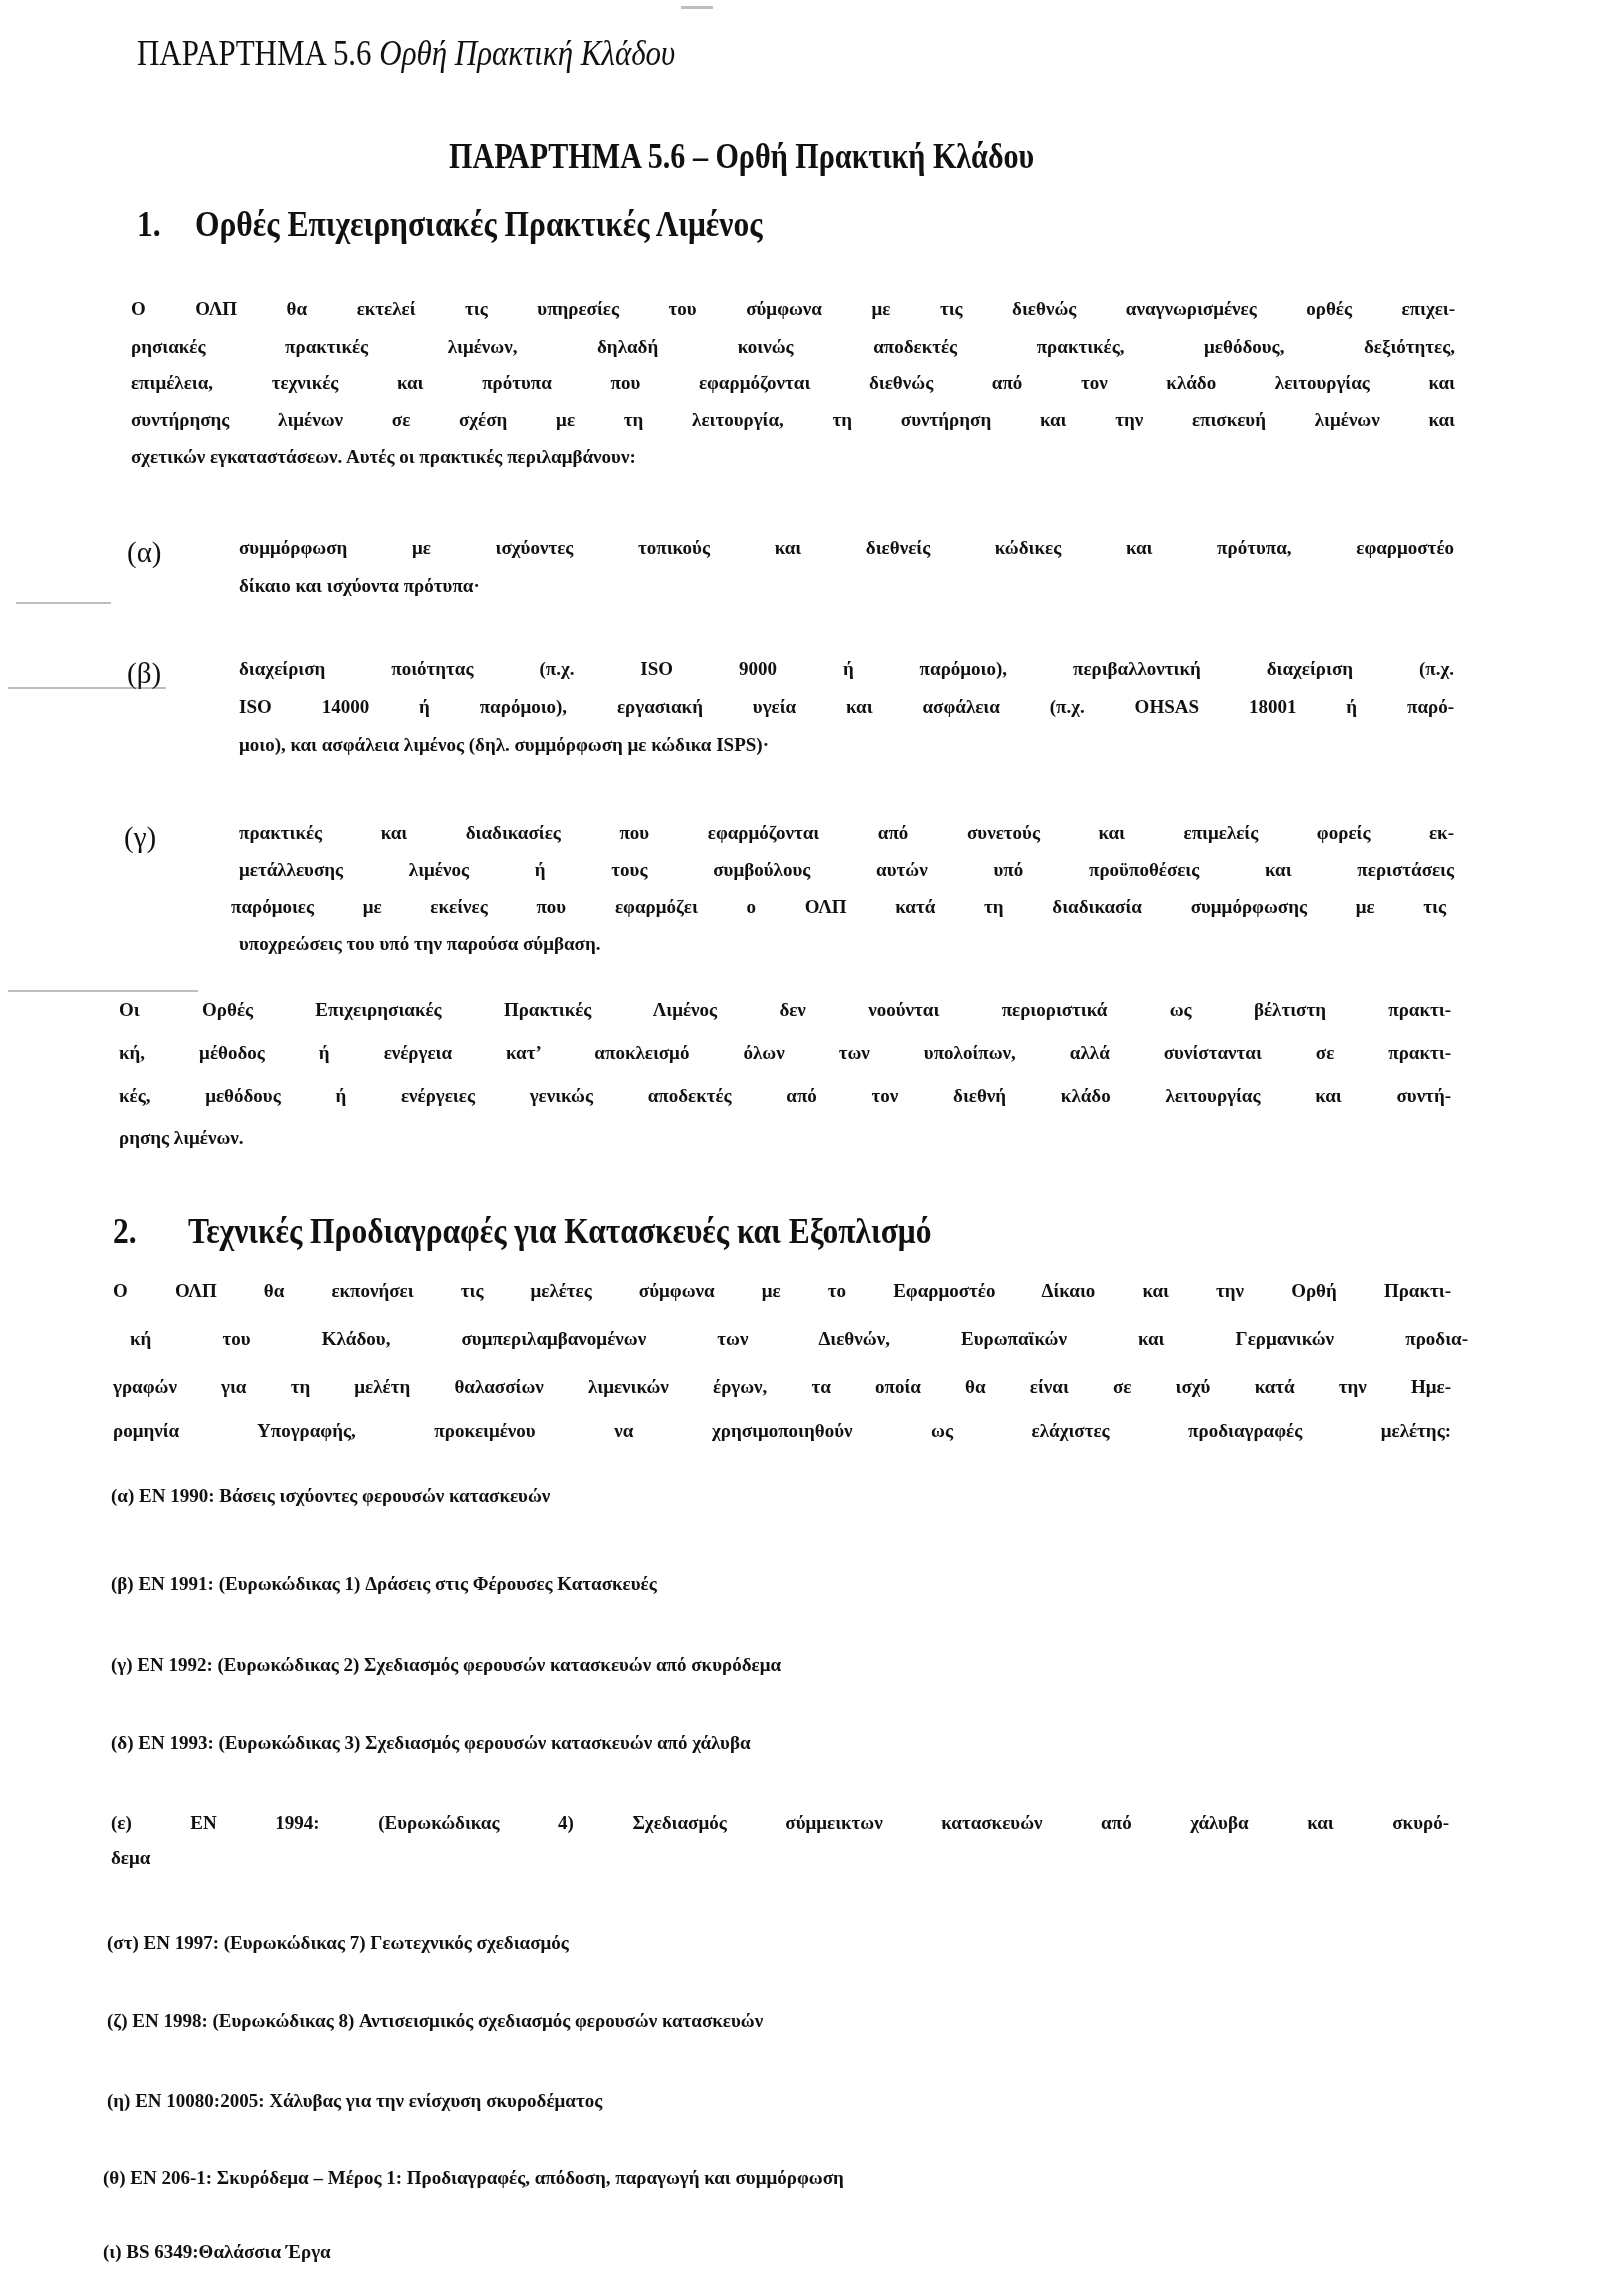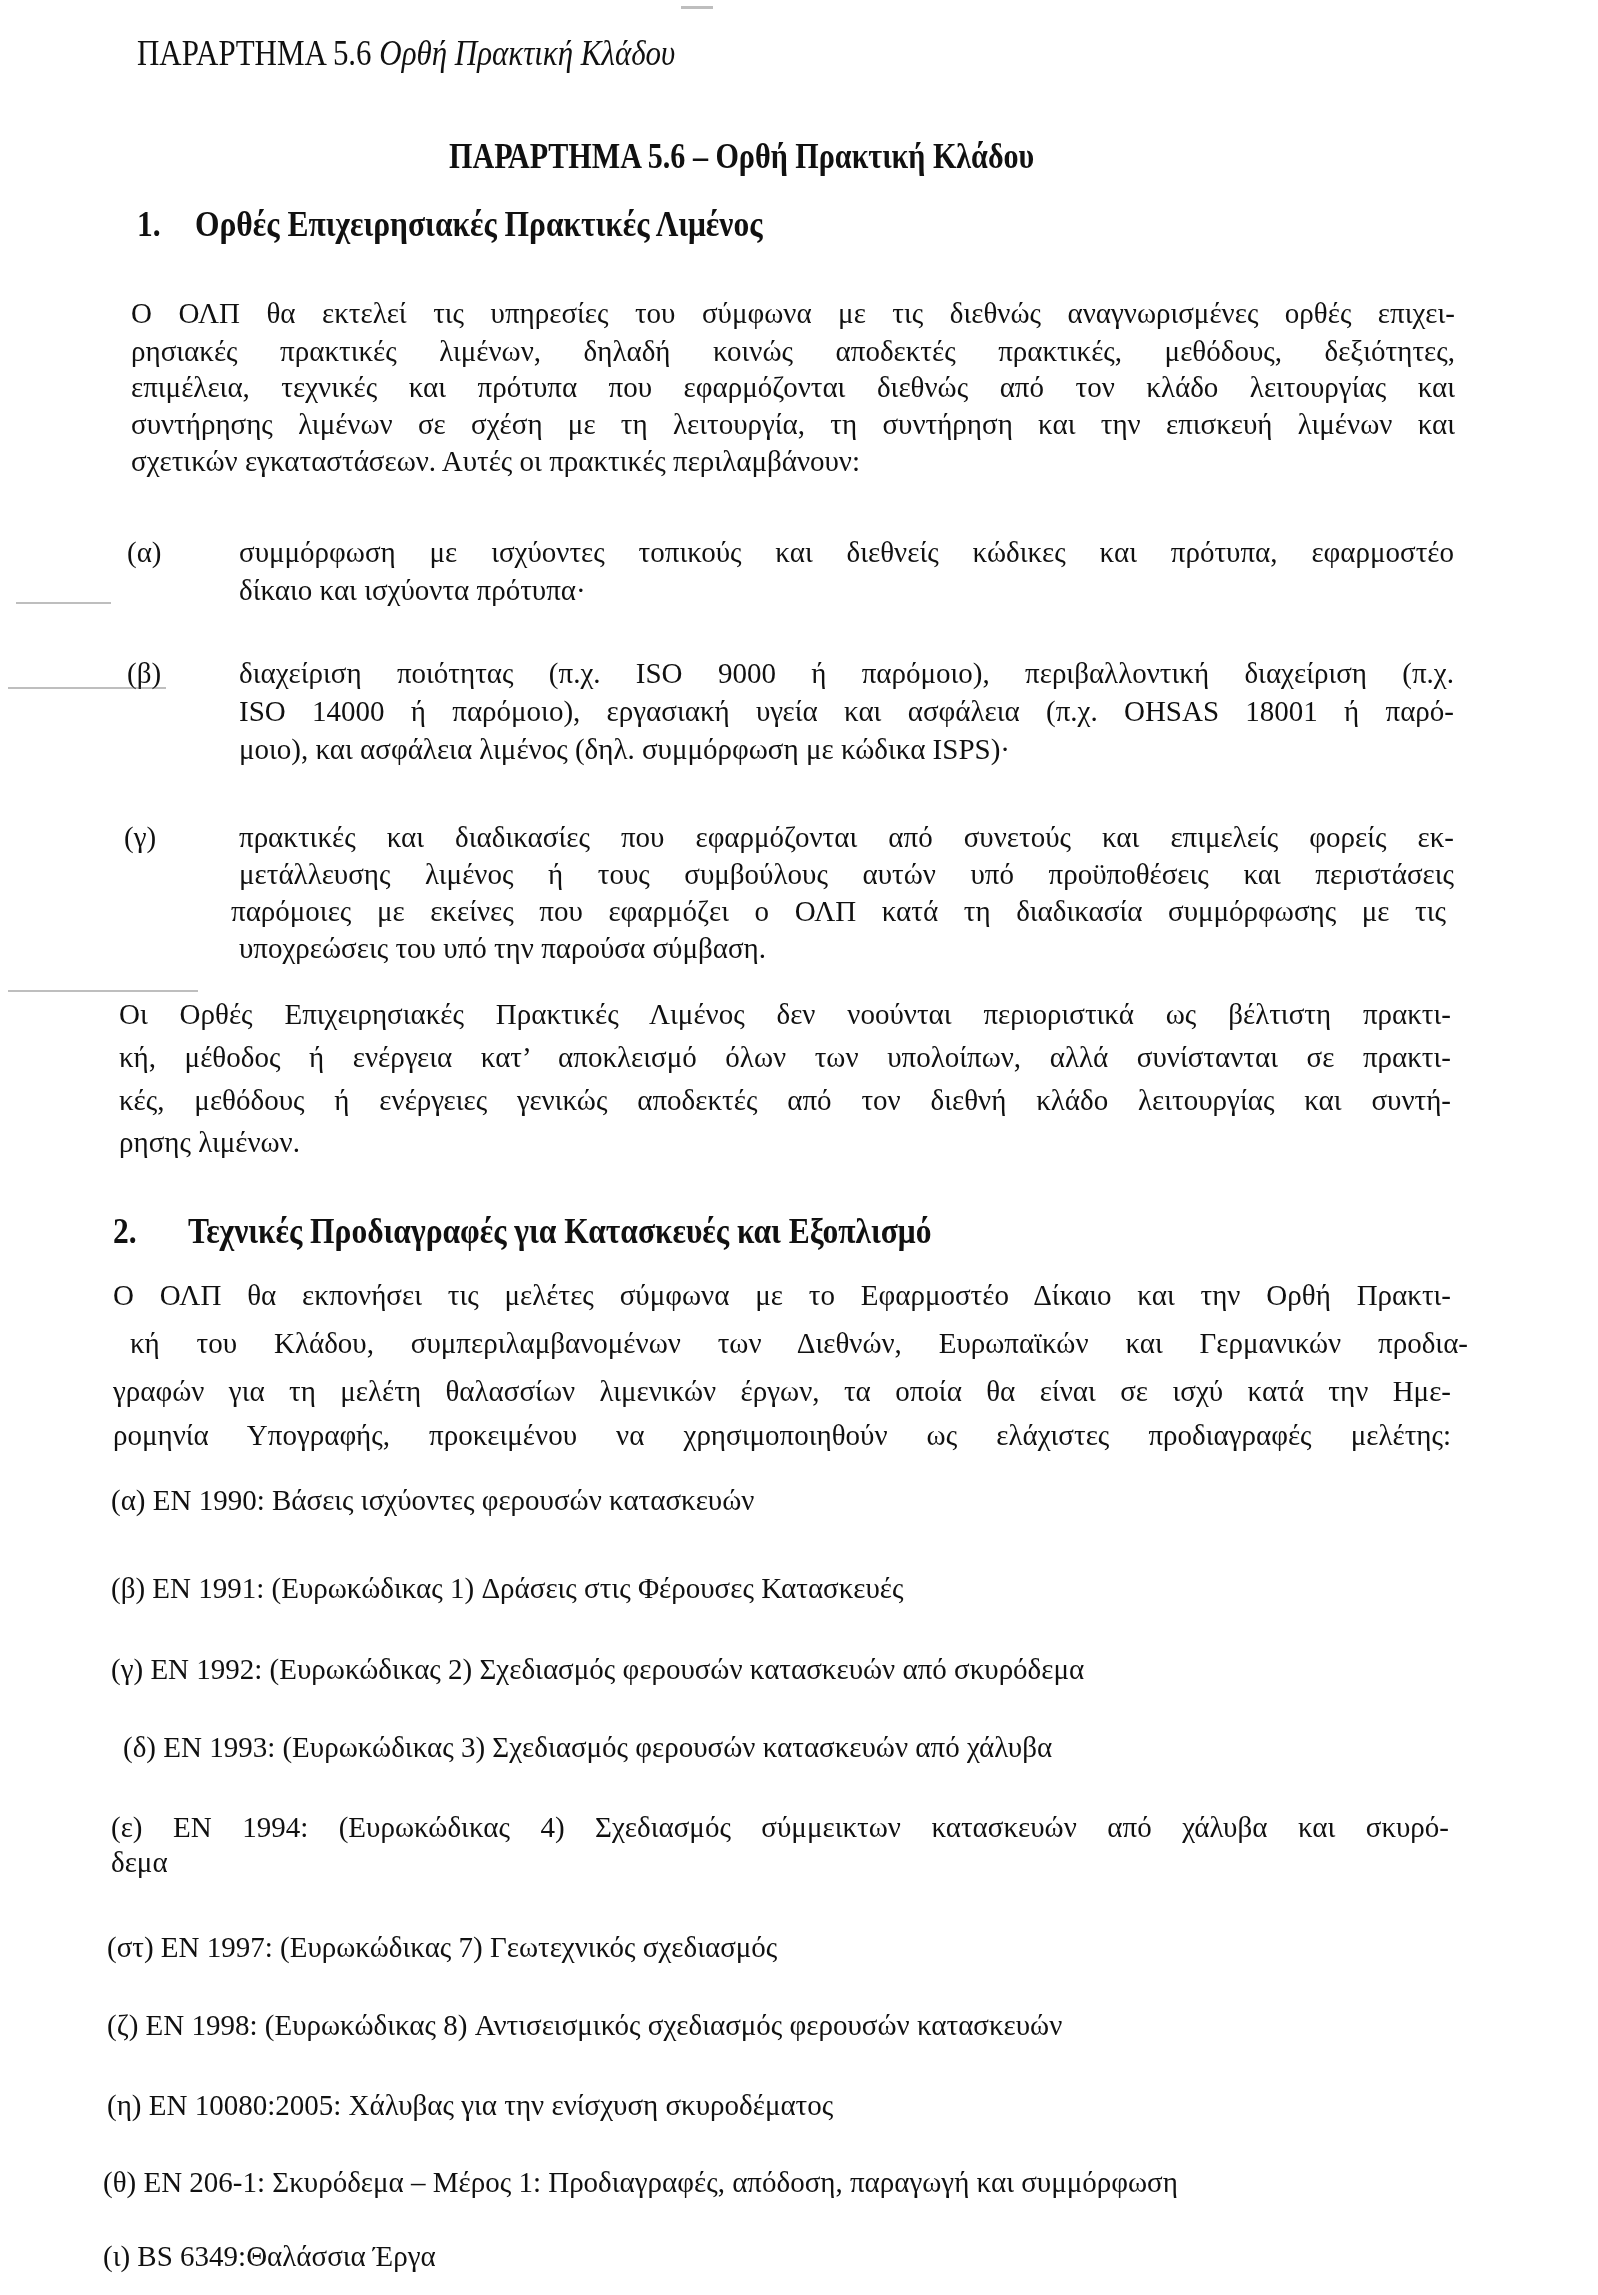--- a/index.html
+++ b/index.html
@@ -3,21 +3,21 @@
 <meta charset="utf-8">
 <style>
   html, body { margin: 0; padding: 0; background: #ffffff; }
   body { width: 1599px; height: 2295px; position: relative; overflow: hidden;
          font-family: "Liberation Serif", "DejaVu Serif", serif; color: #111111; }
   .ln { position: absolute; white-space: nowrap; line-height: 1; transform-origin: left center; }
   .hdr { font-size: 36px; transform: scaleX(0.86); }
   .hdr i { font-style: italic; }
   .title2 { font-size: 35px; font-weight: bold; transform: scaleX(0.86); }
   .sec { font-size: 35px; font-weight: bold; transform: scaleX(0.9); }
-  .body { font-size: 29px; }
+  .body { font-size: 19px; font-weight: bold; }
   .just { text-align: justify; text-align-last: justify; white-space: normal; }
   .lbl { font-size: 29px; }
   .speck { position: absolute; background: #444; opacity: 0.35; }
 </style>
 </head>
 <body>
 
 <div class="ln hdr" style="left:137px; top:35px;">
   <span>ΠΑΡΑΡΤΗΜΑ 5.6</span>
   <i>Ορθή Πρακτική Κλάδου</i>
@@ -71,21 +71,21 @@
   <div class="ln body just" style="left:113px; top:1281px; width:1338px;">Ο ΟΛΠ θα εκπονήσει τις μελέτες σύμφωνα με το Εφαρμοστέο Δίκαιο και την Ορθή Πρακτι-</div>
   <div class="ln body just" style="left:113px; top:1329px; width:1338px;margin-left:17px;">κή του Κλάδου, συμπεριλαμβανομένων των Διεθνών, Ευρωπαϊκών και Γερμανικών προδια-</div>
   <div class="ln body just" style="left:113px; top:1377px; width:1338px;">γραφών για τη μελέτη θαλασσίων λιμενικών έργων, τα οποία θα είναι σε ισχύ κατά την Ημε-</div>
   <div class="ln body just" style="left:113px; top:1421px; width:1338px;">ρομηνία Υπογραφής, προκειμένου να χρησιμοποιηθούν ως ελάχιστες προδιαγραφές μελέτης:</div>
 </div>
 
 <div>
   <div class="ln body" style="left:111px; top:1486px;">(α) EN 1990: Βάσεις ισχύοντες φερουσών κατασκευών</div>
   <div class="ln body" style="left:111px; top:1574px;">(β) EN 1991: (Ευρωκώδικας 1) Δράσεις στις Φέρουσες Κατασκευές</div>
   <div class="ln body" style="left:111px; top:1655px;">(γ) EN 1992: (Ευρωκώδικας 2) Σχεδιασμός φερουσών κατασκευών από σκυρόδεμα</div>
-  <div class="ln body" style="left:123px; top:1733px;">(δ) EN 1993: (Ευρωκώδικας 3) Σχεδιασμός φερουσών κατασκευών από χάλυβα</div>
+  <div class="ln body" style="left:111px; top:1733px;">(δ) EN 1993: (Ευρωκώδικας 3) Σχεδιασμός φερουσών κατασκευών από χάλυβα</div>
   <div class="ln body just" style="left:111px; top:1813px; width:1338px;">(ε) EN 1994: (Ευρωκώδικας 4) Σχεδιασμός σύμμεικτων κατασκευών από χάλυβα και σκυρό-</div>
   <div class="ln body" style="left:111px; top:1848px;">δεμα</div>
   <div class="ln body" style="left:107px; top:1933px;">(στ) EN 1997: (Ευρωκώδικας 7) Γεωτεχνικός σχεδιασμός</div>
   <div class="ln body" style="left:107px; top:2011px;">(ζ) EN 1998: (Ευρωκώδικας 8) Αντισεισμικός σχεδιασμός φερουσών κατασκευών</div>
   <div class="ln body" style="left:107px; top:2091px;">(η) EN 10080:2005: Χάλυβας για την ενίσχυση σκυροδέματος</div>
   <div class="ln body" style="left:103px; top:2168px;">(θ) EN 206-1: Σκυρόδεμα – Μέρος 1: Προδιαγραφές, απόδοση, παραγωγή και συμμόρφωση</div>
   <div class="ln body" style="left:103px; top:2242px;">(ι) BS 6349:Θαλάσσια Έργα</div>
 </div>
 
 <div class="speck" style="left:681px;top:6.3px;width:32px;height:2.4px;"></div>

